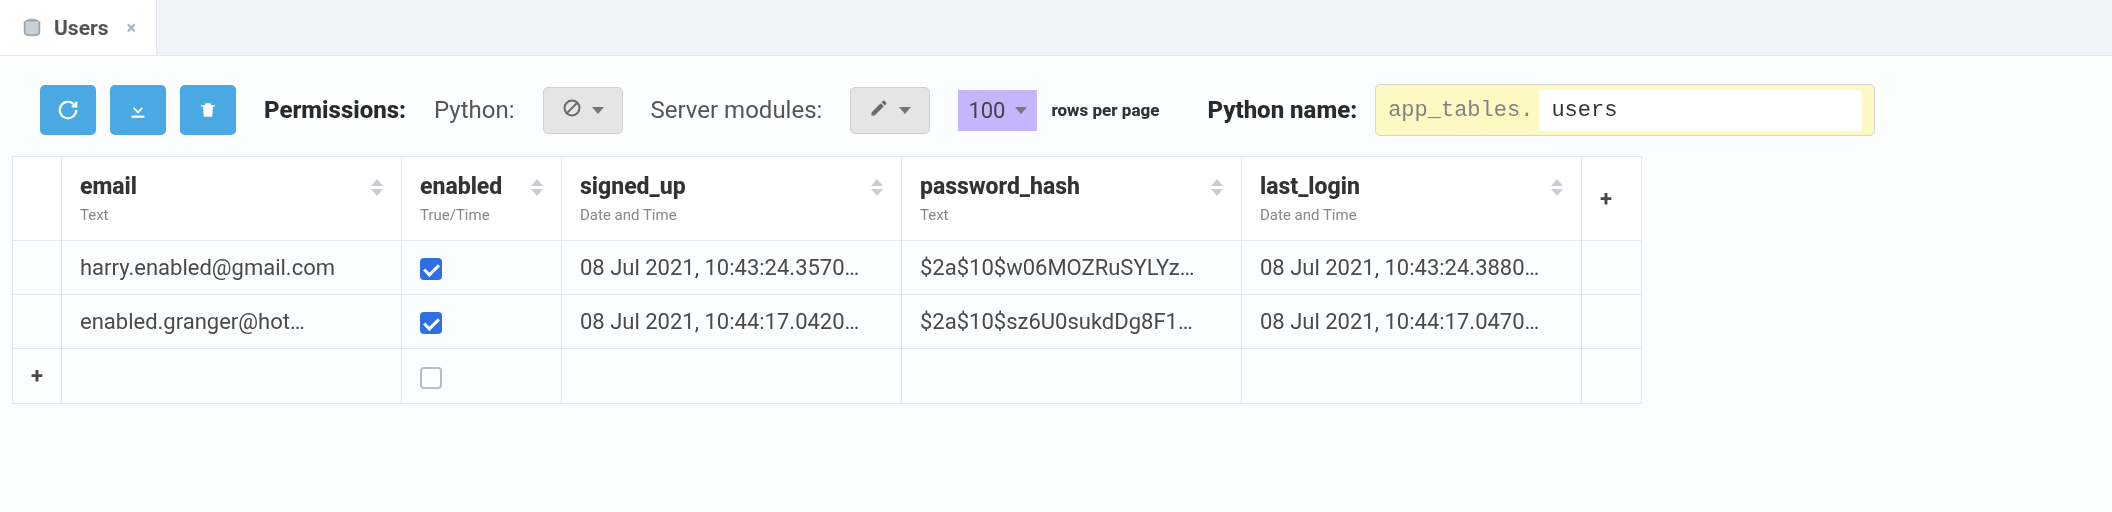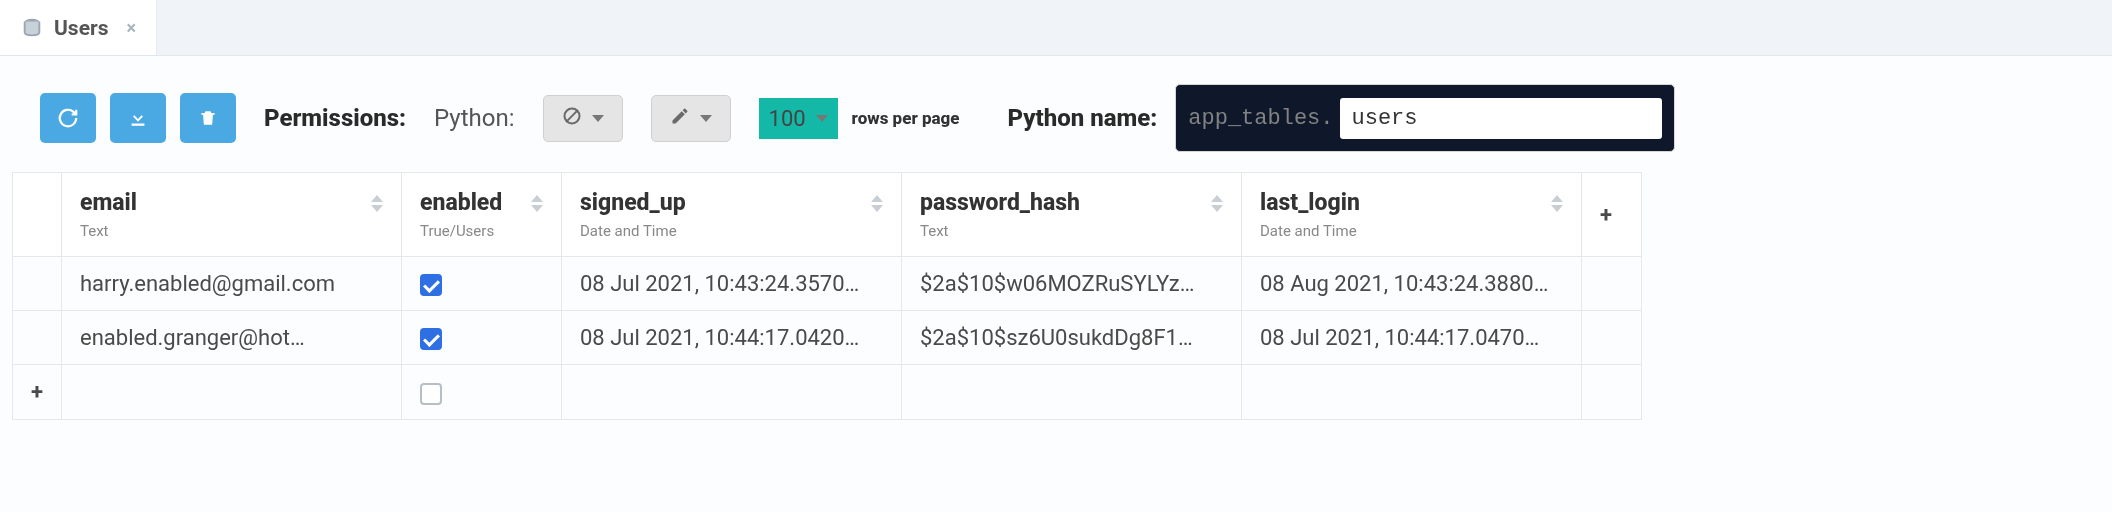--- a/index.html
+++ b/index.html
@@ -63,35 +63,35 @@
     color: #6a6a6a;
   }
   .caret-down {
     width: 0; height: 0;
     border-left: 6px solid transparent;
     border-right: 6px solid transparent;
     border-top: 7px solid #777;
   }
   .rpp { display: flex; align-items: center; gap: 14px; }
   .rpp-select {
-    background: #14b8a6;
+    background: #c4b5fd;
     padding: 8px 10px;
     font-size: 22px;
     display: inline-flex; align-items: center; gap: 10px;
     cursor: pointer;
     color: #444;
   }
   .rpp-text { font-weight: 800; font-size: 17px; }
   .pyname { display: flex; align-items: center; gap: 18px; margin-left: 20px; }
   .pyname-input {
     display: flex; align-items: center;
-    background: #0f172a;
+    background: #fef9c3;
     border: 1px solid #d6d6d6;
     border-radius: 5px;
-    height: 68px;
+    height: 52px;
     padding: 0 12px;
     font-family: "SFMono-Regular", Consolas, "Liberation Mono", Menlo, monospace;
     font-size: 22px;
     width: 500px;
   }
   .pyname-prefix { color: #828282; }
   .pyname-field {
     background: #fff;
     border: none;
     outline: none;
@@ -224,20 +224,21 @@
   <button class="dd-btn">
     <span>
       <svg width="20" height="20" viewBox="0 0 24 24" fill="none" stroke="#6a6a6a" stroke-width="2.4">
         <circle cx="12" cy="12" r="9"></circle>
         <line x1="5" y1="19" x2="19" y2="5"></line>
       </svg>
     </span>
     <span class="caret-down"></span>
   </button>
 
+  <span class="toolbar-plain">Server modules:</span>
   <button class="dd-btn">
     <span>
       <svg width="20" height="20" viewBox="0 0 24 24" fill="#6a6a6a">
         <path d="M3 17.25V21h3.75L17.81 9.94l-3.75-3.75L3 17.25zM20.71 7.04a1 1 0 0 0 0-1.41l-2.34-2.34a1 1 0 0 0-1.41 0l-1.83 1.83 3.75 3.75 1.83-1.83z"></path>
       </svg>
     </span>
     <span class="caret-down"></span>
   </button>
 
   <div class="rpp">
@@ -269,21 +270,21 @@
             </span>
           <span class="col-name">email</span>
           <span class="col-type">Text</span>
         </th>
         <th class="w-enabled">
           <span class="sort-arrows">
               <span class="arr-up"></span>
               <span class="arr-down"></span>
             </span>
           <span class="col-name">enabled</span>
-          <span class="col-type">True/Users</span>
+          <span class="col-type">True/Time</span>
         </th>
         <th class="w-signed">
           <span class="sort-arrows">
               <span class="arr-up"></span>
               <span class="arr-down"></span>
             </span>
           <span class="col-name">signed_up</span>
           <span class="col-type">Date and Time</span>
         </th>
         <th class="w-hash">
@@ -307,21 +308,21 @@
         </th>
       </tr>
     </thead>
     <tbody>
       <tr>
         <td class="handle-col"></td>
         <td>harry.enabled@gmail.com</td>
         <td class="center"><input type="checkbox" class="chk" checked="" style=""></td>
         <td>08 Jul 2021, 10:43:24.3570…</td>
         <td>$2a$10$w06MOZRuSYLYz…</td>
-        <td>08 Aug 2021, 10:43:24.3880…</td>
+        <td>08 Jul 2021, 10:43:24.3880…</td>
         <td></td>
       </tr>
       <tr>
         <td class="handle-col"></td>
         <td>enabled.granger@hot…</td>
         <td class="center"><input type="checkbox" class="chk" checked="" style=""></td>
         <td>08 Jul 2021, 10:44:17.0420…</td>
         <td>$2a$10$sz6U0sukdDg8F1…</td>
         <td>08 Jul 2021, 10:44:17.0470…</td>
         <td></td>

